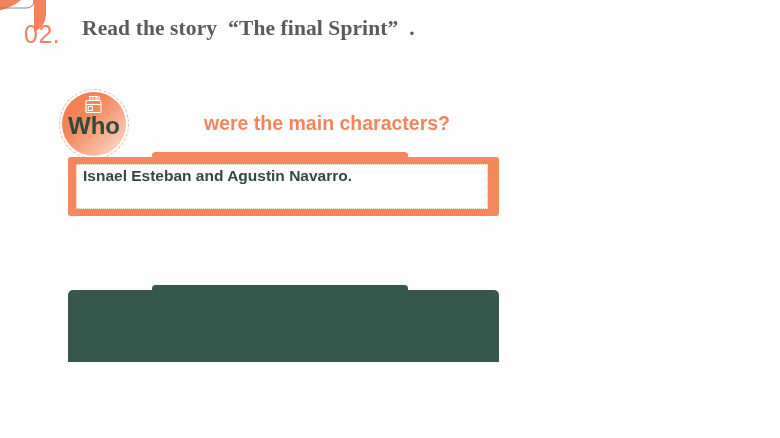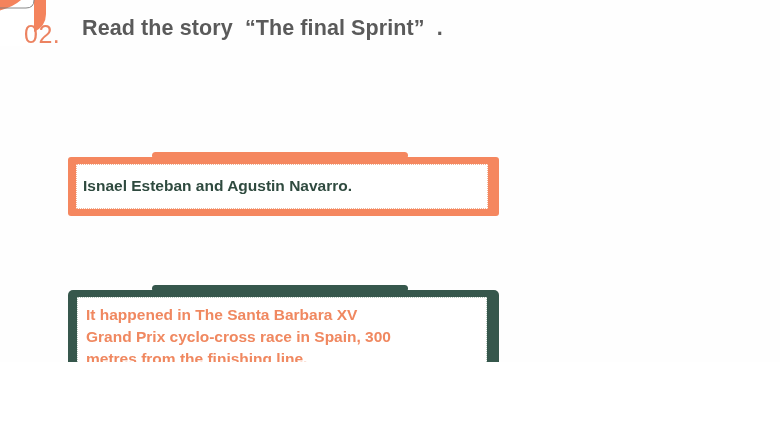--- a/index.html
+++ b/index.html
@@ -51,21 +51,21 @@
     position: absolute;
     left: 82px;
     top: 14px;
     width: 640px;
     font-size: 21.5px;
     font-weight: bold;
     color: #5a5a5a;
     line-height: 1.33;
     letter-spacing: 0.1px;
   }
-  .heading .ln { display: block; white-space: pre; }
+  .heading .ln { display: block; white-space: pre; font-family: Liberation Serif, serif; }
 
   
   .q-row {
     position: absolute;
     display: flex;
     align-items: center;
     height: 64px;
   }
   #q-row-who   { left: 62px; top: 92px; }
   #q-row-where { left: 62px; top: 218px; }
@@ -150,21 +150,20 @@
     position: absolute;
     top: 4px;
     left: 0;
     box-sizing: border-box;
   }
   .answer .inner {
     position: absolute;
     background: #ffffff;
     box-sizing: border-box;
     display: flex;
-    align-items: center;
   }
   .answer .body {
     font-size: 15.5px;
     font-weight: bold;
     line-height: 1.43;
     white-space: pre-line;
   }
 
   
   #answer-who { left: 68px; top: 152px; width: 431px; height: 64px; }
@@ -207,33 +206,44 @@
       <path d="M 4 2 L 44 2 Q 52 2 52 10 L 52 26 Q 52 34 44 34 L 4 34 Q -4 34 -4 26 L -4 10 Q -4 2 4 2 Z" fill="none" stroke="#7b7b7b" stroke-width="0.9"></path>
     </svg>
   </div>
 
   <div class="slide-number">02.</div>
 
   <div class="heading">
     <span class="ln">Read the story  “The final Sprint”  .</span>
   </div>
 
+  <div class="q-row" id="q-row-who">
+    <div class="badge" id="badge-who">
+      <div class="disc"></div>
+      <div class="ring"></div>
+      <svg class="glyph" viewBox="0 0 24 22">
+        <rect x="4" y="5.5" width="15" height="12" rx="1.2" fill="none" stroke="#ffffff" stroke-width="1.2"></rect>
+        <path d="M 4 9.5 L 19 9.5" stroke="#ffffff" stroke-width="1.1"></path>
+        <rect x="6.2" y="11.5" width="4.2" height="4" fill="none" stroke="#ffffff" stroke-width="1"></rect>
+        <path d="M 8 1.5 L 8 5.5 M 11 1.5 L 11 5.5 M 14 1.5 L 14 5.5" stroke="#ffffff" stroke-width="1.1"></path>
+        <path d="M 7 1.5 L 16 1.5" stroke="#ffffff" stroke-width="1.1"></path>
+        <circle cx="16.3" cy="3.2" r="1.4" fill="none" stroke="#ffffff" stroke-width="1"></circle>
+      </svg>
+      <div class="word">Who</div>
+    </div>
+    <div class="q-text" id="q-text-who">were the main characters?</div>
+  </div>
 
   <div class="answer" id="answer-who">
     <div class="topbar"></div>
     <div class="frame"></div>
     <div class="inner">
       <div class="body">Isnael Esteban and Agustin Navarro.</div>
     </div>
   </div>
 
 
   <div class="answer" id="answer-where">
     <div class="topbar"></div>
     <div class="frame"></div>
-    <div class="inner">
-      <div class="body">It happened in The Santa Barbara XV
-Grand Prix cyclo-cross race in Spain, 300
-metres from the finishing line.</div>
-    </div>
   </div>
 
 </div>
 
 </body></html>

